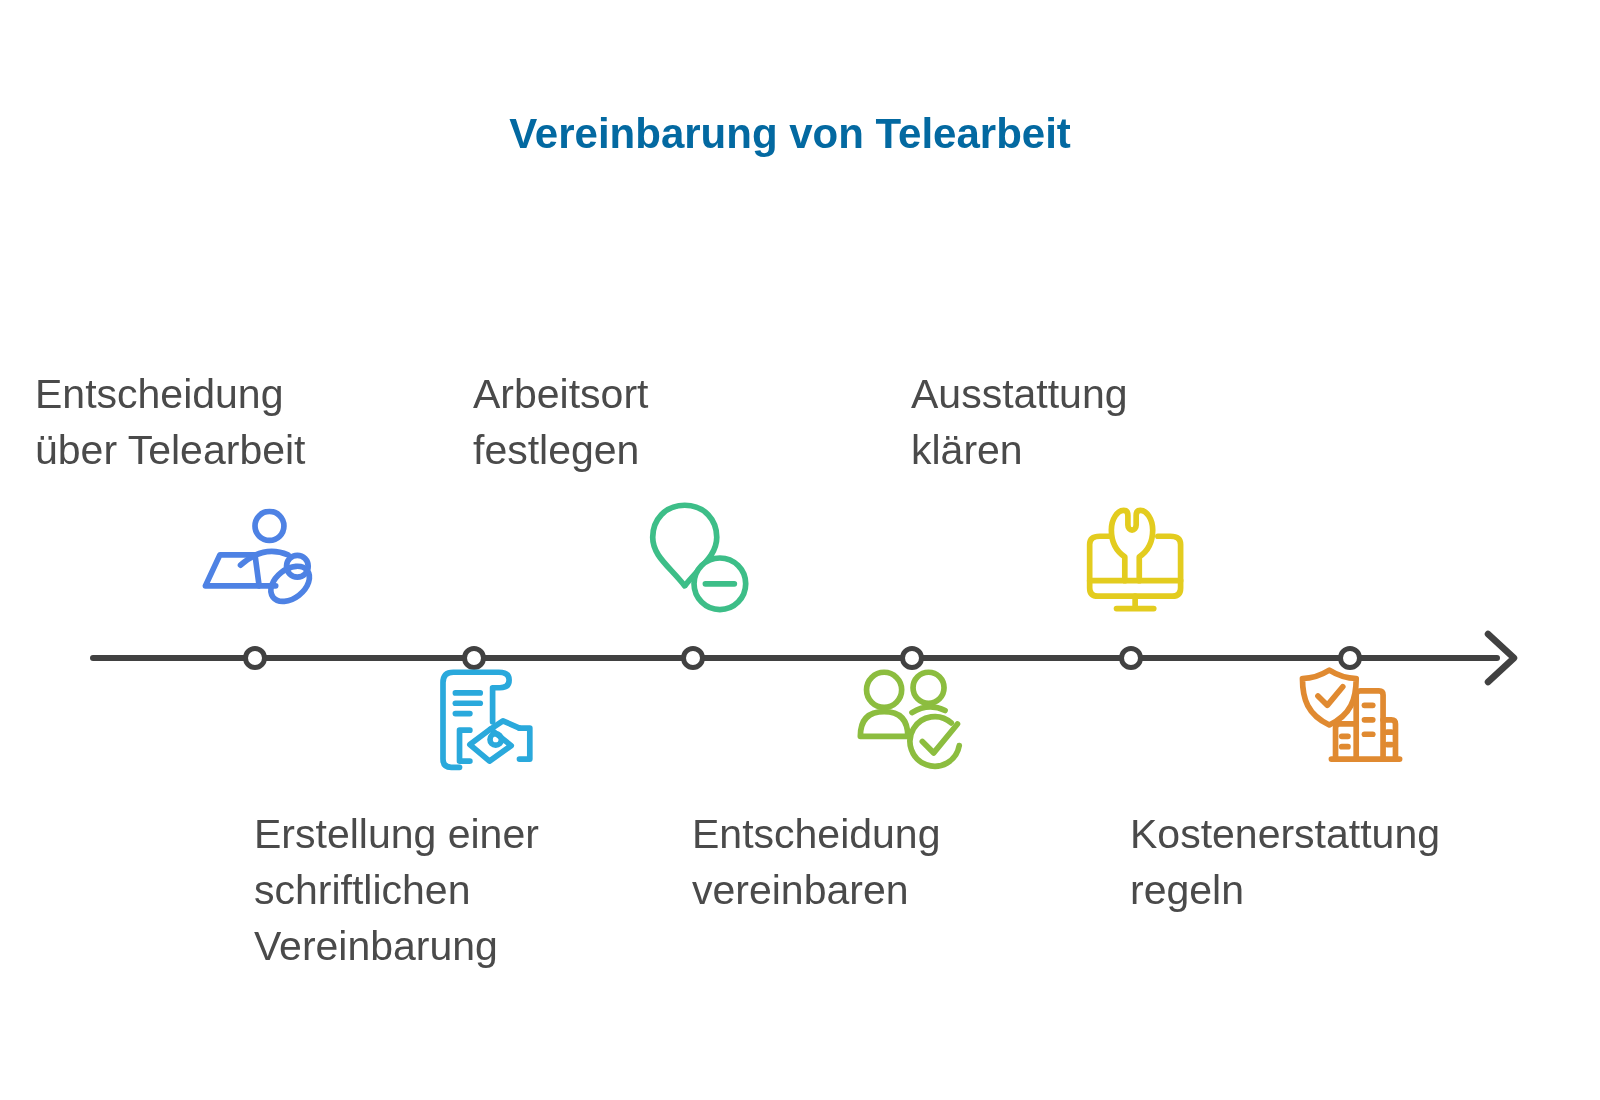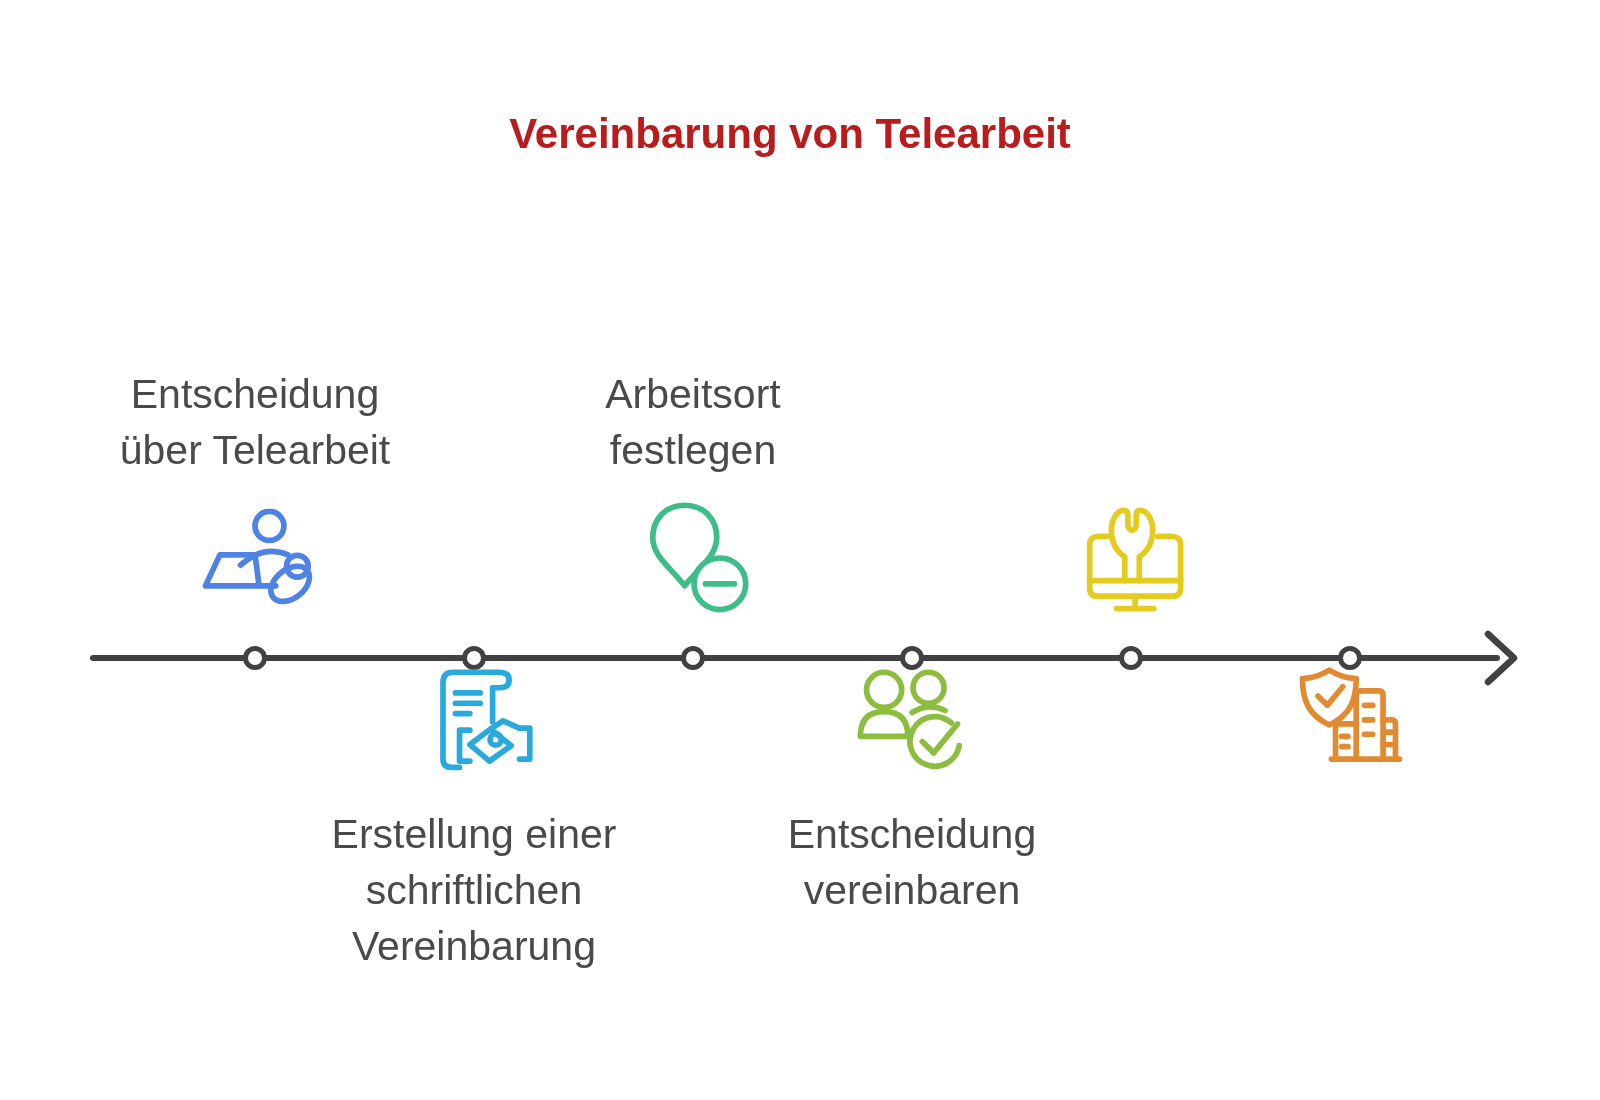--- a/index.html
+++ b/index.html
@@ -9,21 +9,21 @@
     background:#ffffff;
     font-family:"Liberation Sans", sans-serif;
     overflow:hidden;
   }
   .title{
     position:absolute;
     left:0;right:20px;top:110px;
     text-align:center;
     font-size:42px;
     font-weight:bold;
-    color:#b91c1c;
+    color:#0369a1;
   }
   .tl-line{
     position:absolute;
     left:90px;top:655px;
     width:1410px;height:6px;
     background:#414141;
     border-radius:3px;
   }
   .arrow-head{
     position:absolute;
@@ -36,21 +36,20 @@
     width:24px;height:24px;
     box-sizing:border-box;
     border:5px solid #414141;
     background:#ffffff;
     border-radius:50%;
   }
   .n1{left:243px}.n2{left:462px}.n3{left:681px}.n4{left:900px}.n5{left:1119px}.n6{left:1338px}
   .step-label{
     position:absolute;
     width:440px;
-    text-align:center;
     font-size:41px;
     line-height:56px;
     color:#4a4a4a;
     white-space:pre-line;
   }
   .lbl-above{top:366px}
   .lbl-below{top:806px}
   .step-icon{
     position:absolute;
     width:124px;height:124px;
@@ -116,20 +115,22 @@
     <circle cx="33" cy="25" r="17"></circle>
     <path d="M10,70 Q10,46 33,46 Q56,46 56,70 Z"></path>
     <circle cx="76" cy="23" r="15"></circle>
     <path d="M60,47 Q76,37 92,45"></path>
     <path d="M98,57 A24,24 0 1 0 105.7,79"></path>
     <path d="M70,75 L81,86 L104,58"></path>
   </svg>
   <div class="step-label lbl-below c4">Entscheidung
 vereinbaren</div>
 
+  <div class="step-label lbl-above c5">Ausstattung
+klären</div>
   <svg class="step-icon icon-above i5" viewBox="0 0 120 120" fill="none" stroke-width="5.5" stroke-linecap="round" stroke-linejoin="round" stroke="#e3cc1f">
     <path d="M40,38 L30,38 Q20,38 20,46 L20,88 Q20,96 28,96 L100,96 Q108,96 108,88 L108,46 Q108,38 98,38 L86,38"></path>
     <path d="M20,81 H108"></path>
     <path d="M64,96 V105"></path>
     <path d="M46,108 H82"></path>
     <path d="M54,81 V58 C45,52 41,44 41,32 C41,21 47,13 53,13 C56,13 57,15 57,18 L57,27 C57,30 59,32 61,32 C63,32 65,30 65,27 L65,18 C65,15 66,13 69,13 C75,13 81,21 81,32 C81,44 77,52 68,58 L68,81"></path>
   </svg>
 
   <svg class="step-icon icon-below i6" viewBox="0 0 120 120" fill="none" stroke-width="5.5" stroke-linecap="round" stroke-linejoin="round" stroke="#e08a31">
     <path d="M40,6 C48,11 58,14 66,14 C66,34 61,49 40,59 C19,49 14,34 14,14 C22,14 32,11 40,6 Z"></path>
@@ -139,14 +140,16 @@
     <path d="M46,92 V62 Q46,58 50,58 H66"></path>
     <path d="M42,92 H108"></path>
     <path d="M74,40 H82"></path>
     <path d="M74,54 H82"></path>
     <path d="M74,68 H82"></path>
     <path d="M52,70 H58"></path>
     <path d="M52,80 H58"></path>
     <path d="M96,66 H100"></path>
     <path d="M96,78 H100"></path>
   </svg>
+  <div class="step-label lbl-below c6">Kostenerstattung
+regeln</div>
 
 </div>
 
 </body></html>

